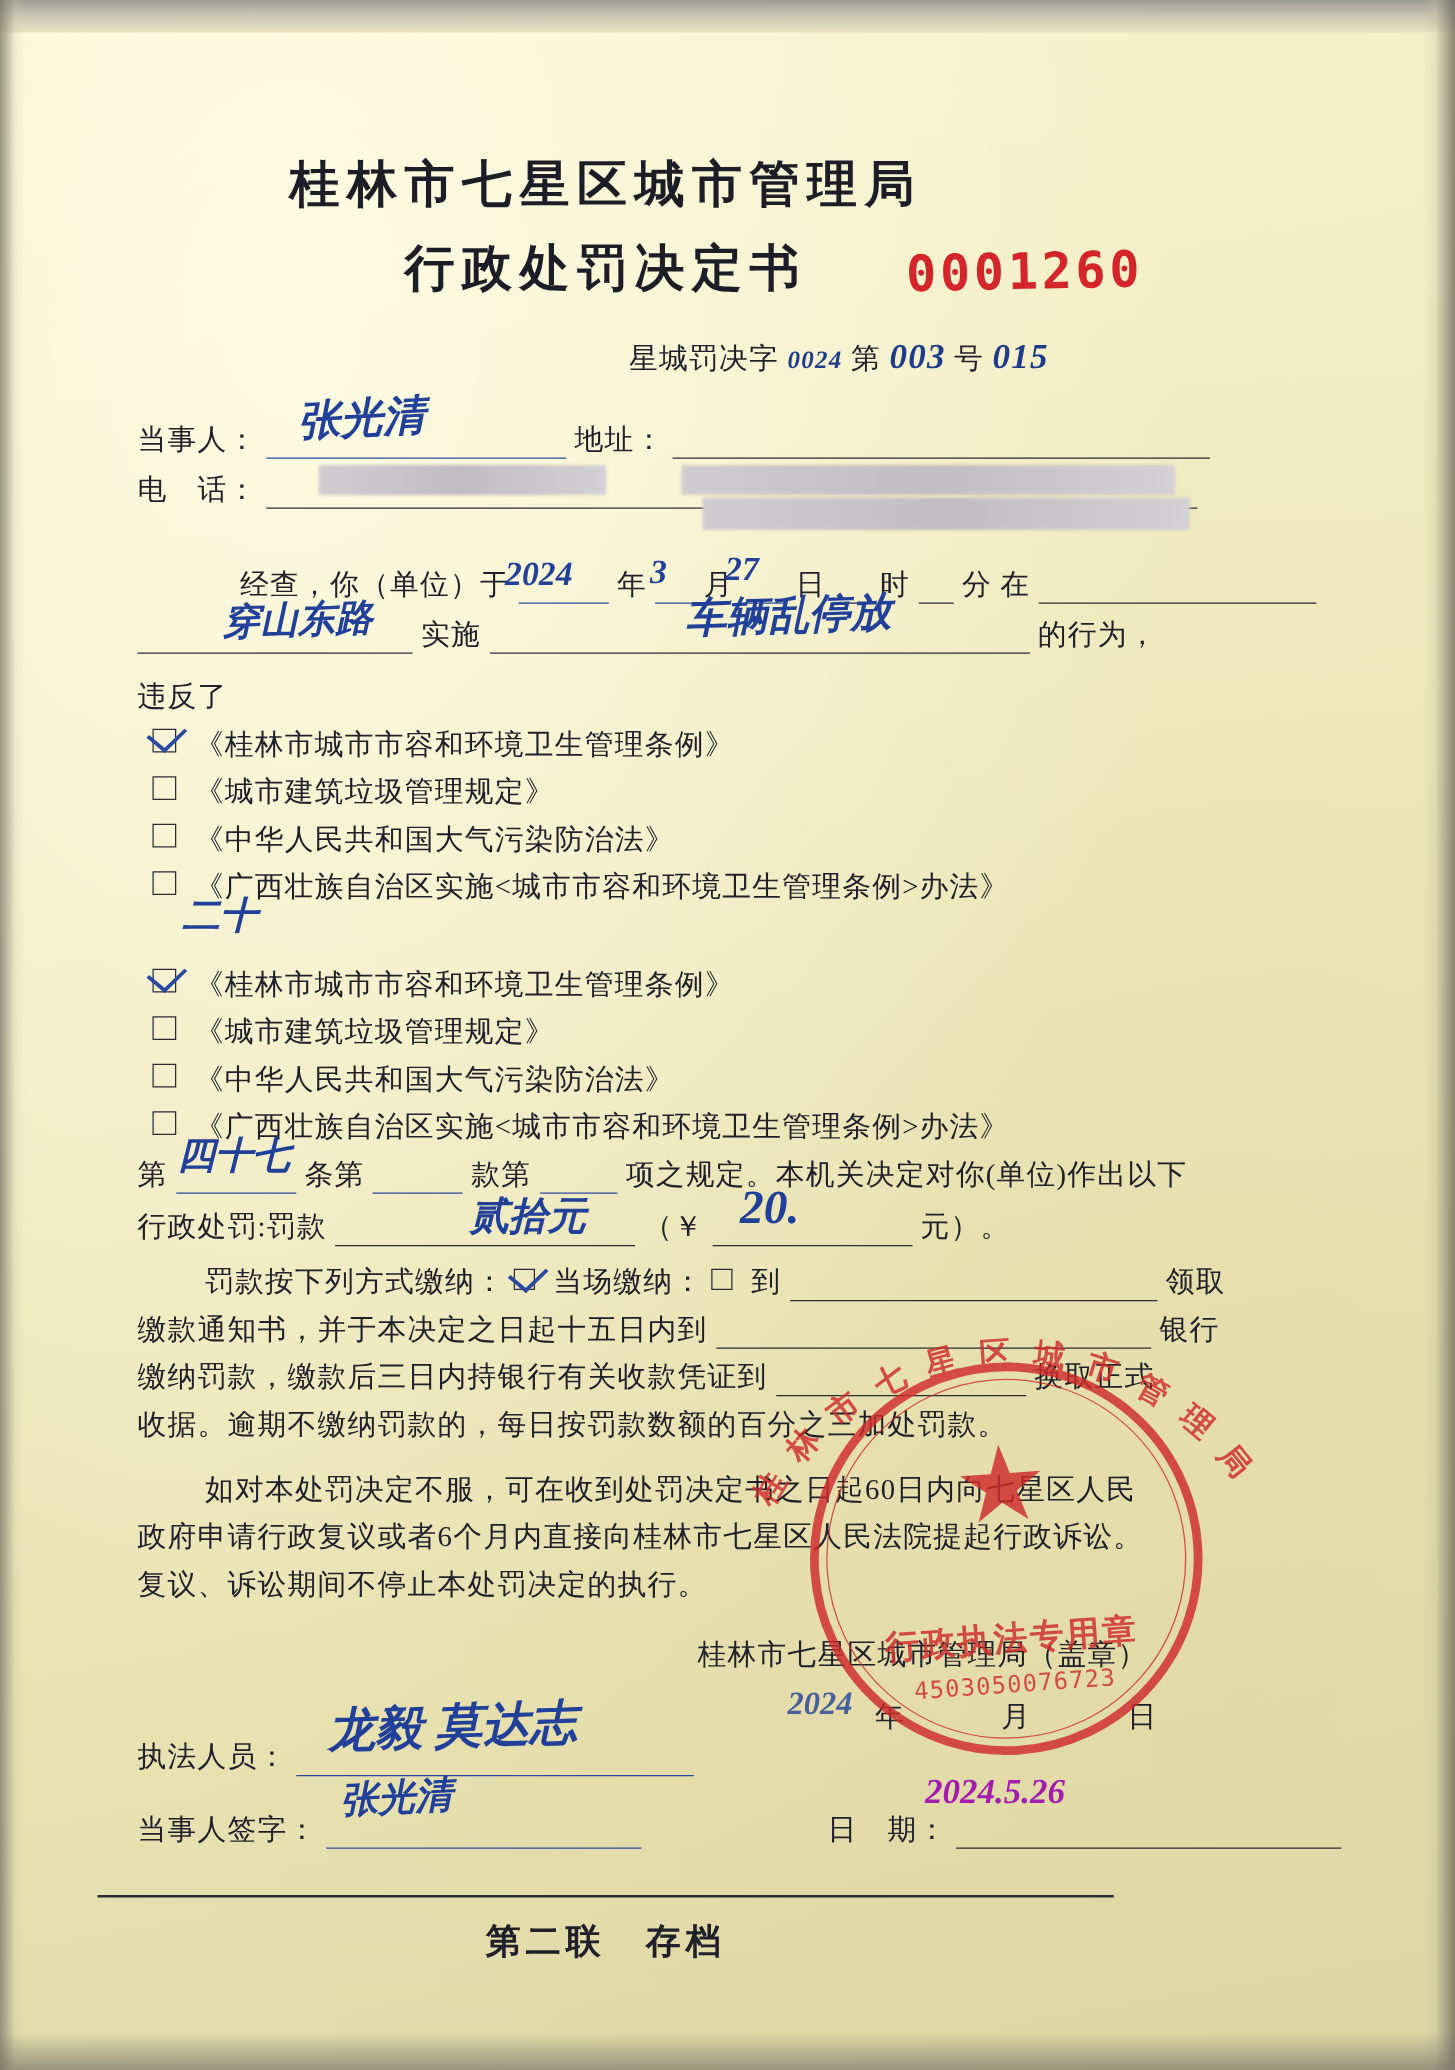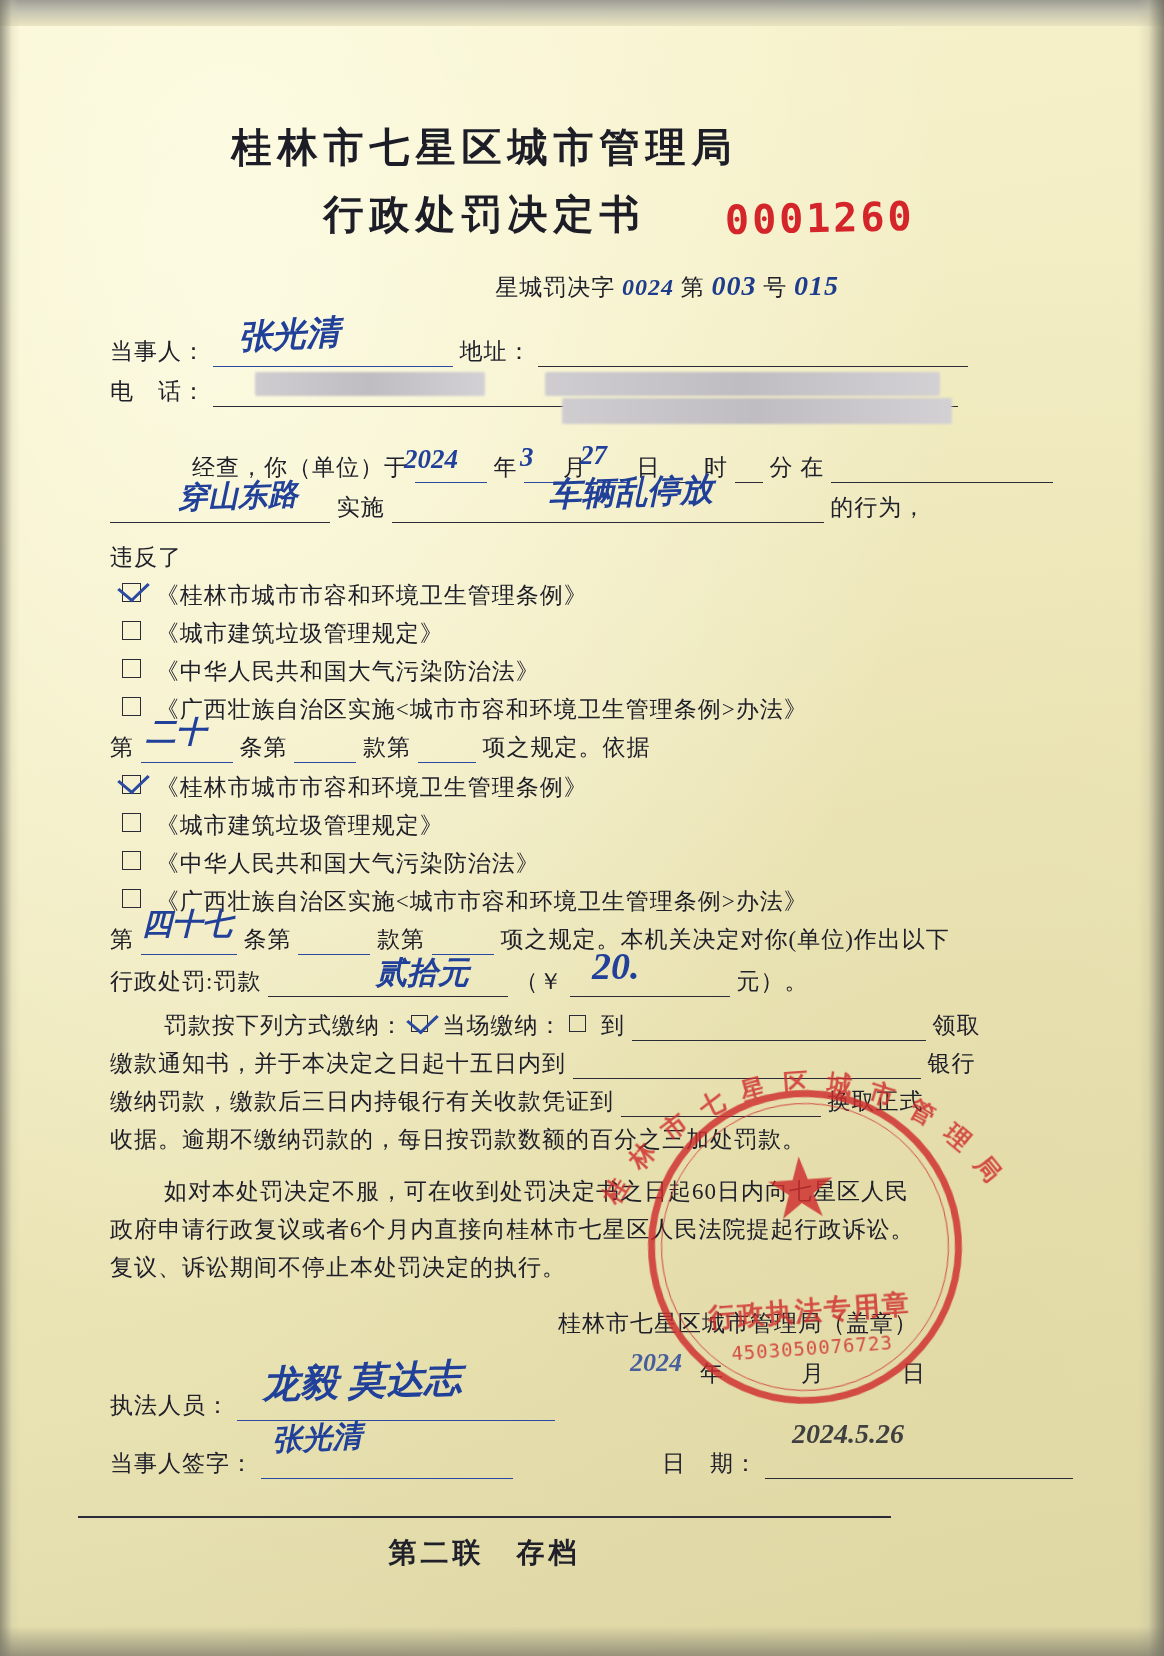--- a/index.html
+++ b/index.html
@@ -262,21 +262,21 @@
   <div class="content">
 
     <div class="title-block">
       <div class="title-1">桂林市七星区城市管理局</div>
       <div class="title-2">行政处罚决定书</div>
     </div>
     <div class="serial">0001260</div>
 
     <div class="docno-row">
       <span>星城罚决字</span>
-      <span class="hw" style="font-size:24px;">0024</span>
+      <span class="hw" style="font-size:20px;">0024</span>
       <span>第</span>
       <span class="hw" style="font-size:28px;">003</span>
       <span>号</span>
       <span class="hw" style="font-size:28px;">015</span>
     </div>
 
     <div class="line" style="left:110px; top:336px;">
       <span>当事人：</span>
       <span class="ul-blue" style="width:240px;"></span>
       <span>地址：</span>
@@ -333,29 +333,20 @@
     </div>
     <div class="line" style="left:122px; top:656px;">
       <span class="cb"></span>
       <span>《中华人民共和国大气污染防治法》</span>
     </div>
     <div class="line" style="left:122px; top:694px;">
       <span class="cb"></span>
       <span>《广西壮族自治区实施&lt;城市市容和环境卫生管理条例&gt;办法》</span>
     </div>
 
-    <div class="line" style="left:110px; top:732px;">
-      <span>第</span>
-      <span class="ul-blue" style="width:92px;"></span>
-      <span>条第</span>
-      <span class="ul-blue" style="width:62px;"></span>
-      <span>款第</span>
-      <span class="ul-blue" style="width:58px;"></span>
-      <span>项之规定。依据</span>
-    </div>
     <div class="hand" style="left:146px; top:712px; font-size:30px;">二十</div>
 
     <div class="line" style="left:122px; top:772px;">
       <span class="cb checked"></span>
       <span>《桂林市城市市容和环境卫生管理条例》</span>
     </div>
     <div class="line" style="left:122px; top:810px;">
       <span class="cb"></span>
       <span>《城市建筑垃圾管理规定》</span>
     </div>
@@ -453,18 +444,18 @@
     <div class="line" style="left:110px; top:1448px;">
       <span>当事人签字：</span>
       <span class="ul-blue" style="width:252px;"></span>
     </div>
     <div class="hand" style="left:272px; top:1418px; font-size:30px; transform:rotate(-3deg);">张光清</div>
 
     <div class="line" style="left:662px; top:1448px;">
       <span>日　期：</span>
       <span class="ul" style="width:308px;"></span>
     </div>
-    <div class="hand" style="left:792px; top:1418px; font-size:28px; color:#404040;">2024.5.26</div>
+    <div class="hand" style="left:740px; top:1418px; font-size:28px; color:#a21caf;">2024.5.26</div>
 
     <div class="footer-rule"></div>
     <div class="footer-text">第二联　存档</div>
   </div>
 </div>
 
 </body></html>

